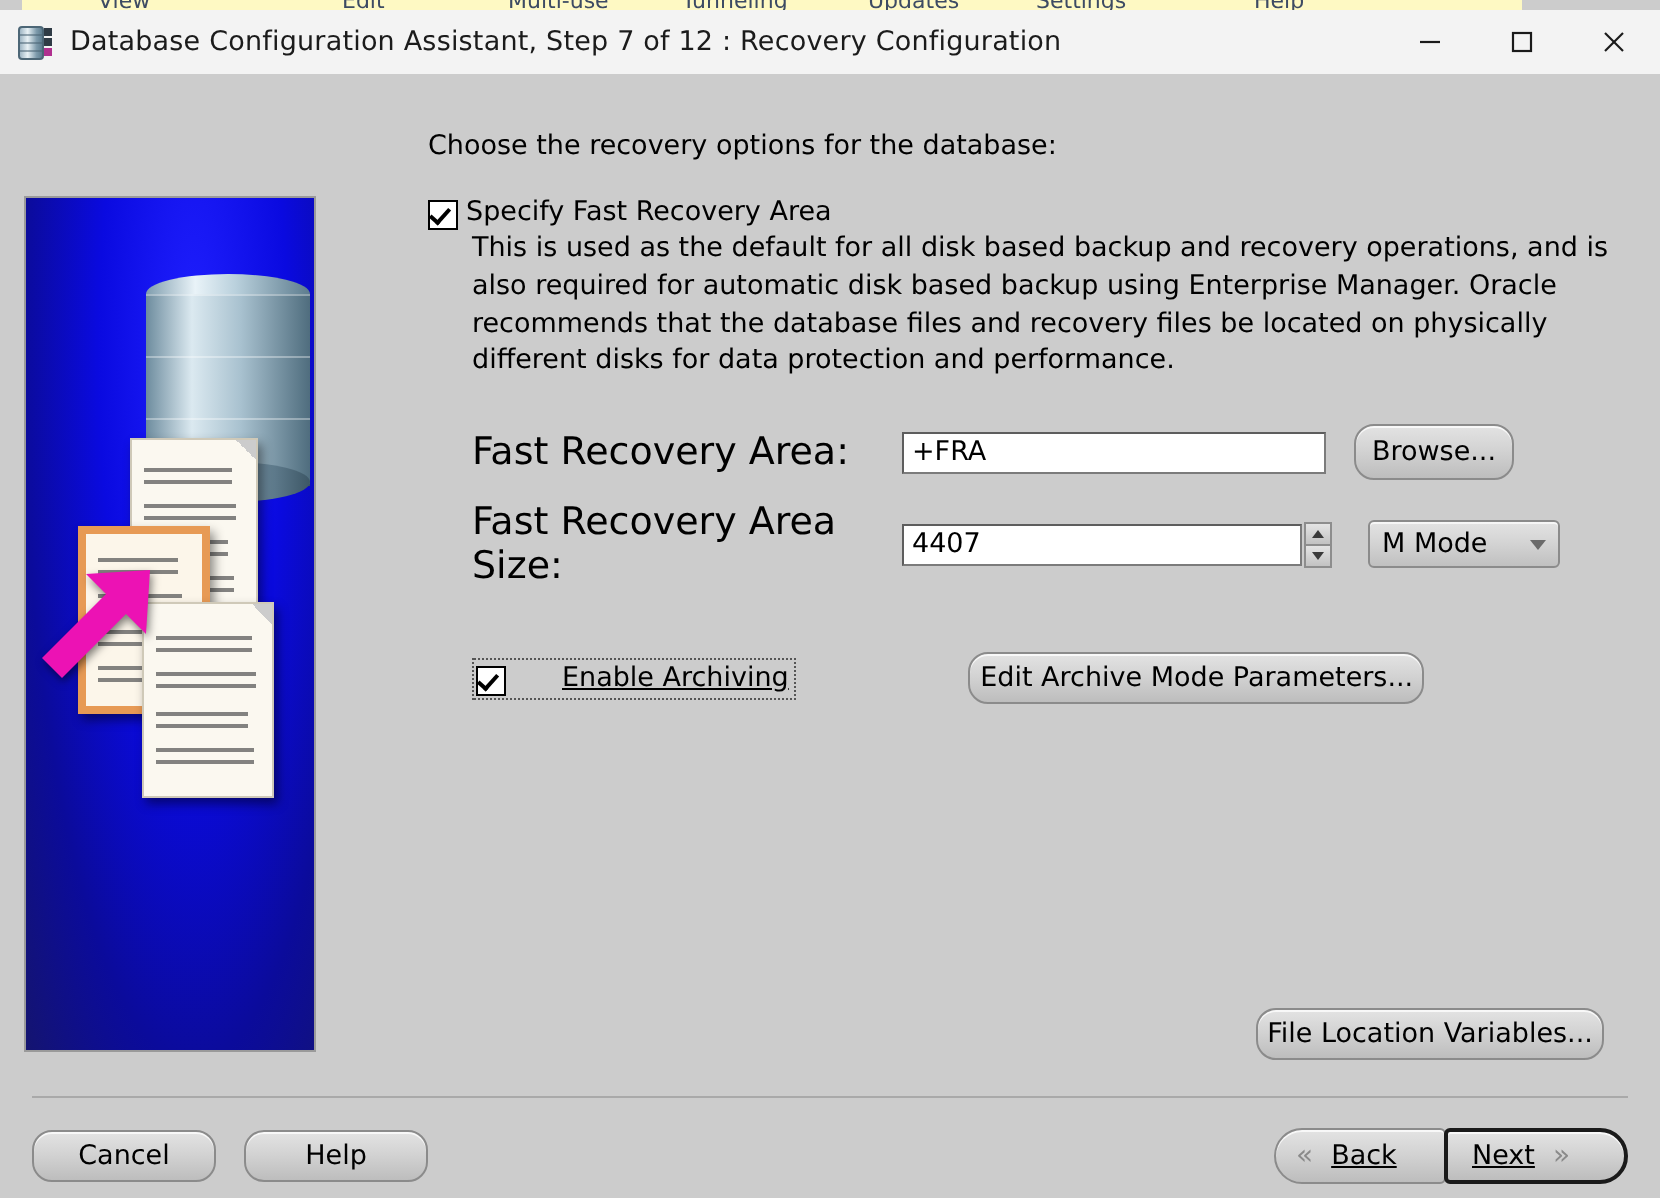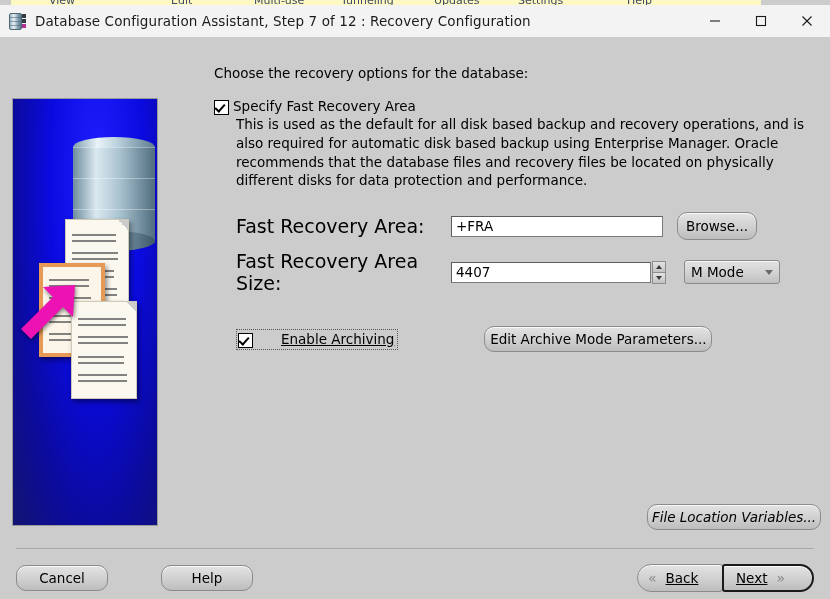--- a/index.html
+++ b/index.html
@@ -179,31 +179,31 @@
 
   
   .arch{margin:32px 0 0 22px;display:flex;align-items:center;}
   .focus{
     border:1px dotted #555;padding:1px 3px 1px 1px;display:flex;align-items:center;gap:24px;
   }
   .btn.archparams{width:228px;height:26px;margin-left:86px;}
 
   
   .flv{
-    position:absolute;right:9px;top:467px;font-style:italic;
+    position:absolute;right:28px;top:467px;
   }
   .btn.flv-btn{width:174px;height:26px;}
 
   
   .sep{
     position:absolute;left:16px;right:16px;top:511px;height:1px;background:#a9a9a9;
   }
   .bottom{
     position:absolute;left:0;right:0;top:519px;height:43px;
-    display:flex;align-items:center;padding:0 16px;box-sizing:border-box;gap:39px;
+    display:flex;align-items:center;padding:0 16px;box-sizing:border-box;
   }
   .btn.cancel{width:92px;height:26px;}
   .btn.help{width:92px;height:26px;margin-left:14px;}
   .navgrp{margin-left:auto;display:flex;align-items:center;}
   .btn.back{
     width:86px;height:28px;border-radius:14px 3px 3px 14px;
     justify-content:flex-start;padding-left:10px;gap:9px;
   }
   .btn.next{
     width:92px;height:28px;border-radius:3px 14px 14px 3px;

